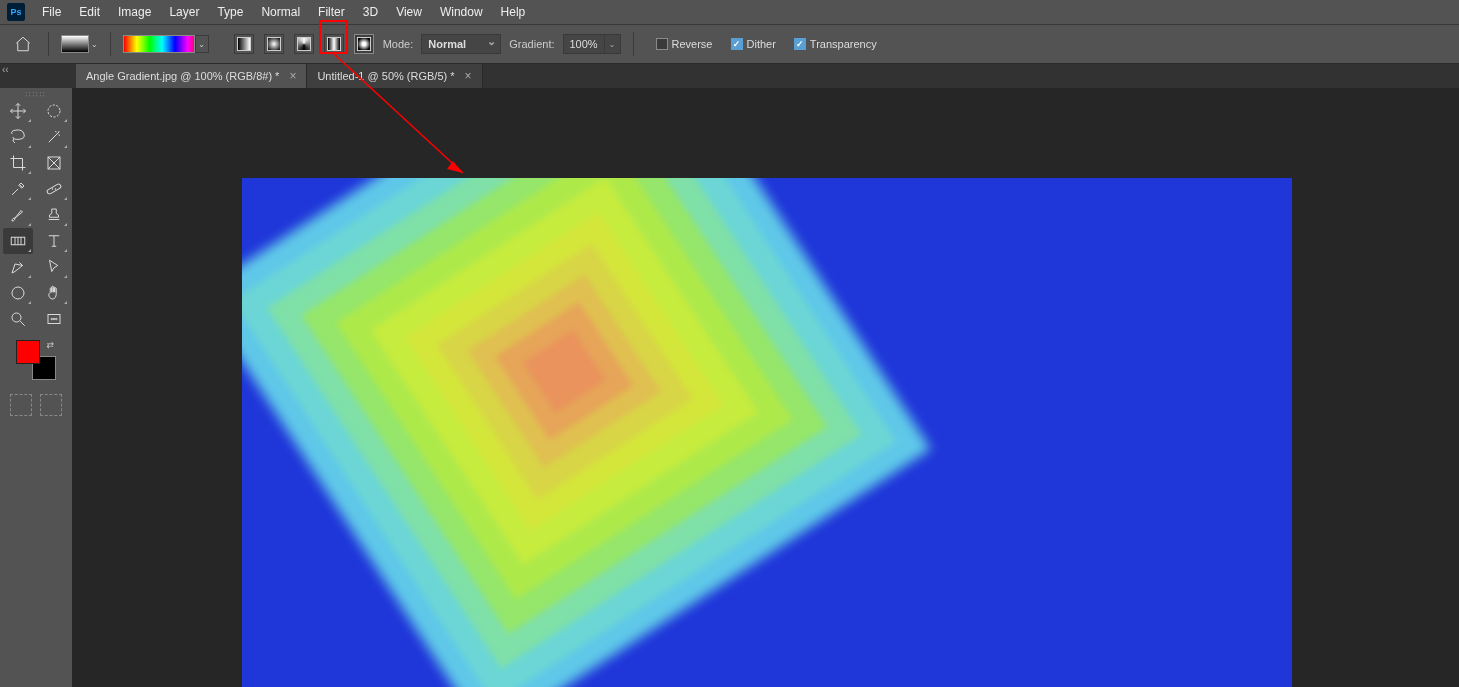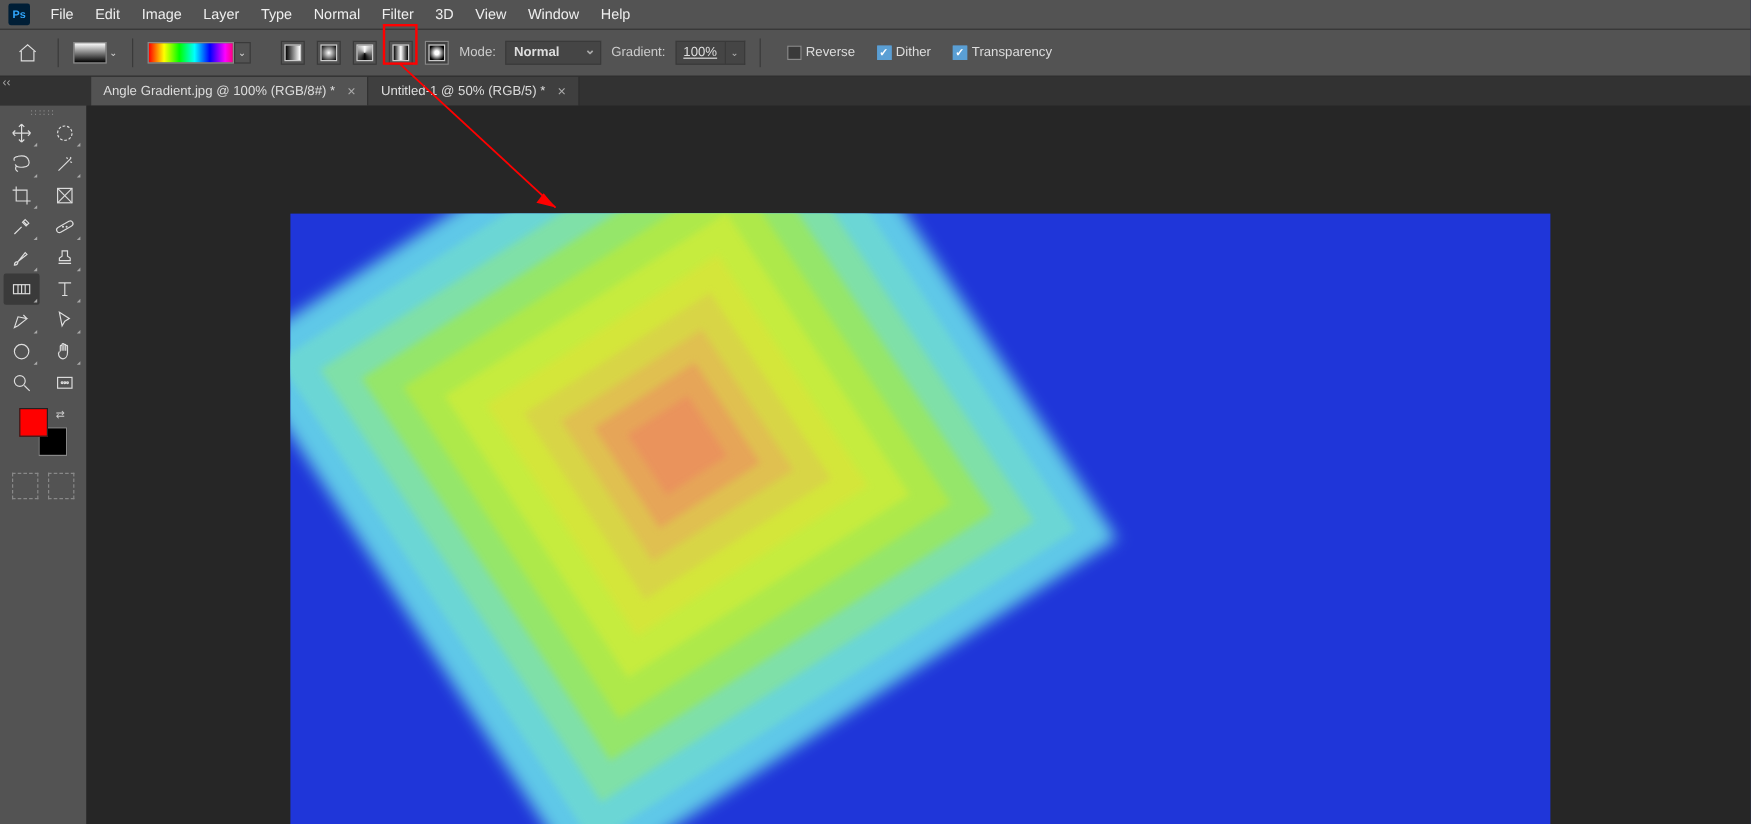--- a/index.html
+++ b/index.html
@@ -22,21 +22,21 @@
 .grad-type.selected { background: #404040; border-color: #888; }
 .grad-type-inner { width: 14px; height: 14px; border: 1px solid #ccc; }
 .grad-linear { background: linear-gradient(90deg,#000,#fff); }
 .grad-radial { background: radial-gradient(circle,#fff,#000); }
 .grad-angle { background: conic-gradient(#fff,#000,#fff); }
 .grad-reflected { background: linear-gradient(90deg,#000,#fff,#000); }
 .grad-diamond { background: radial-gradient(#fff 20%,#000 80%); border-radius: 0; transform: rotate(0); }
 .opt-label { color: #ccc; font-size: 11px; margin-left: 0; }
 .opt-select { height: 20px; background: #454545; border: 1px solid #3a3a3a; color: #ddd; font-size: 11px; padding: 0 16px 0 6px; min-width: 80px; position: relative; display: flex; align-items: center; font-weight: bold; }
 .opt-select::after { content: "⌄"; position: absolute; right: 4px; top: 0; font-size: 11px; color: #aaa; }
-.opt-input { height: 20px; width: 42px; background: #454545; border: 1px solid #3a3a3a; color: #ddd; font-size: 11px; text-align: center; display: flex; align-items: center; justify-content: center; text-decoration: underline; }
+.opt-input { height: 20px; width: 42px; background: #454545; border: 1px solid #3a3a3a; color: #ddd; font-size: 11px; text-align: center; display: flex; align-items: center; justify-content: center; }
 .opt-input-caret { height: 20px; width: 16px; background: #454545; border: 1px solid #3a3a3a; border-left: none; display: flex; align-items: center; justify-content: center; font-size: 8px; color: #aaa; }
 .checkbox { width: 12px; height: 12px; border: 1px solid #8a8a8a; background: #3a3a3a; display: inline-flex; align-items: center; justify-content: center; margin-right: 4px; vertical-align: middle; }
 .checkbox.checked { background: #5a9fd4; border-color: #5a9fd4; }
 .checkbox.checked::after { content: "✓"; color: #fff; font-size: 9px; font-weight: bold; }
 .check-wrap { display: flex; align-items: flex-end; margin-left: 10px; color: #ddd; }
 
 
 .collapse-handle { position: absolute; top: 64px; left: 2px; color: #aaa; font-size: 10px; }
 
 

